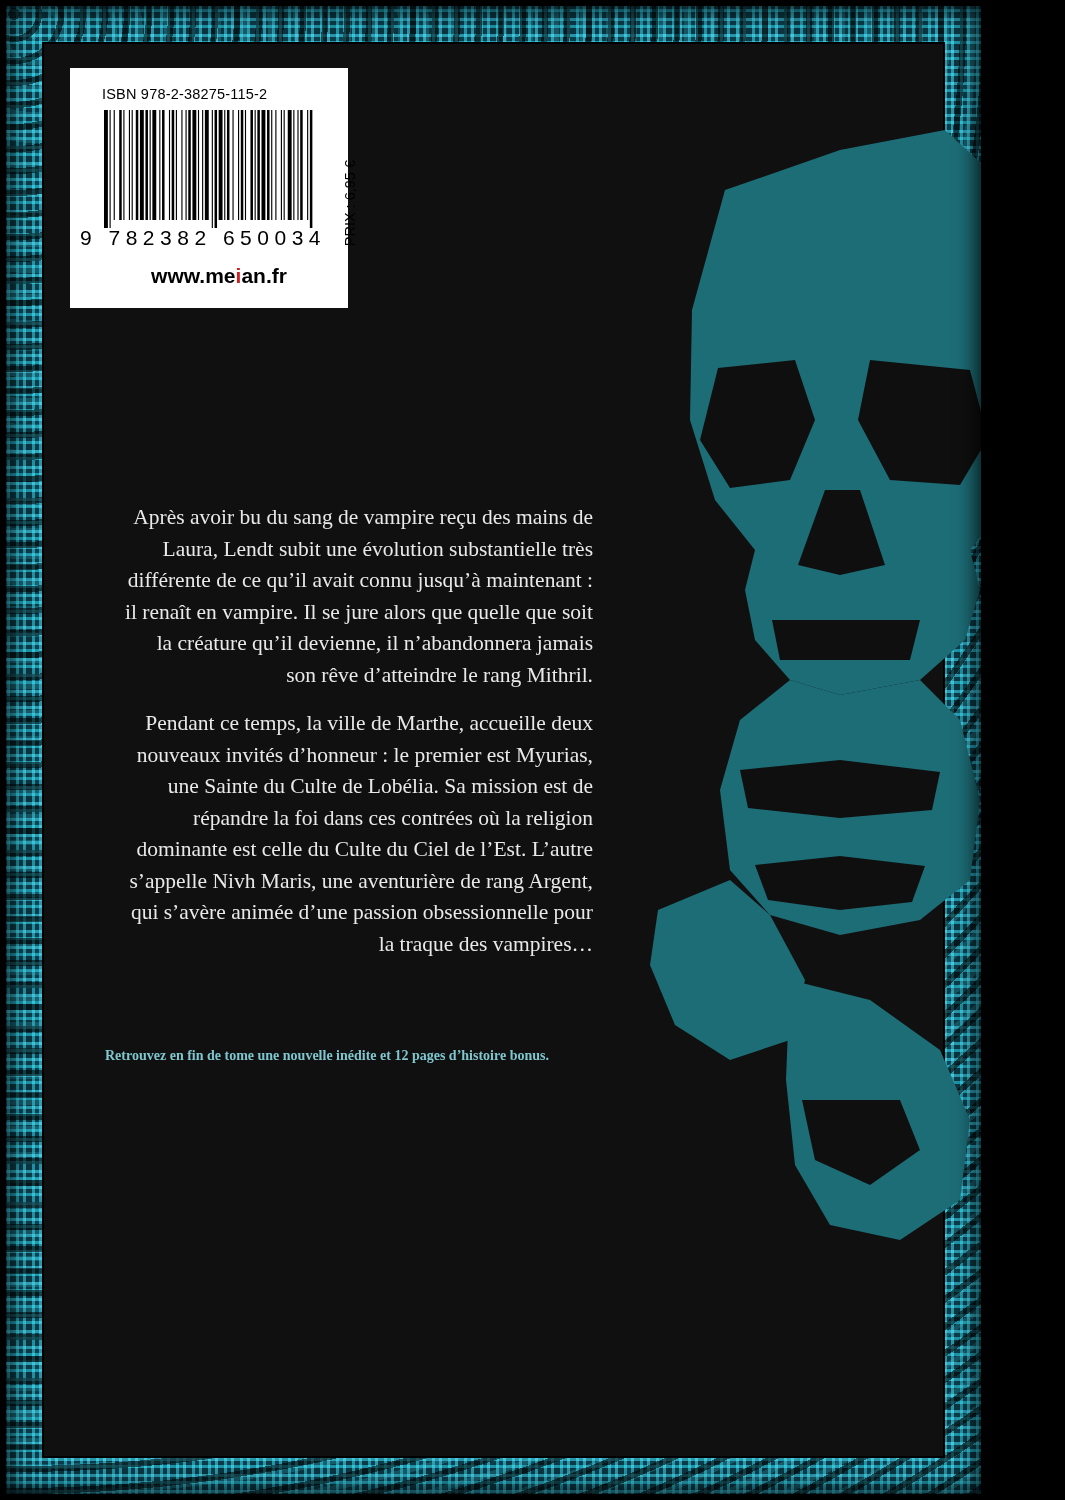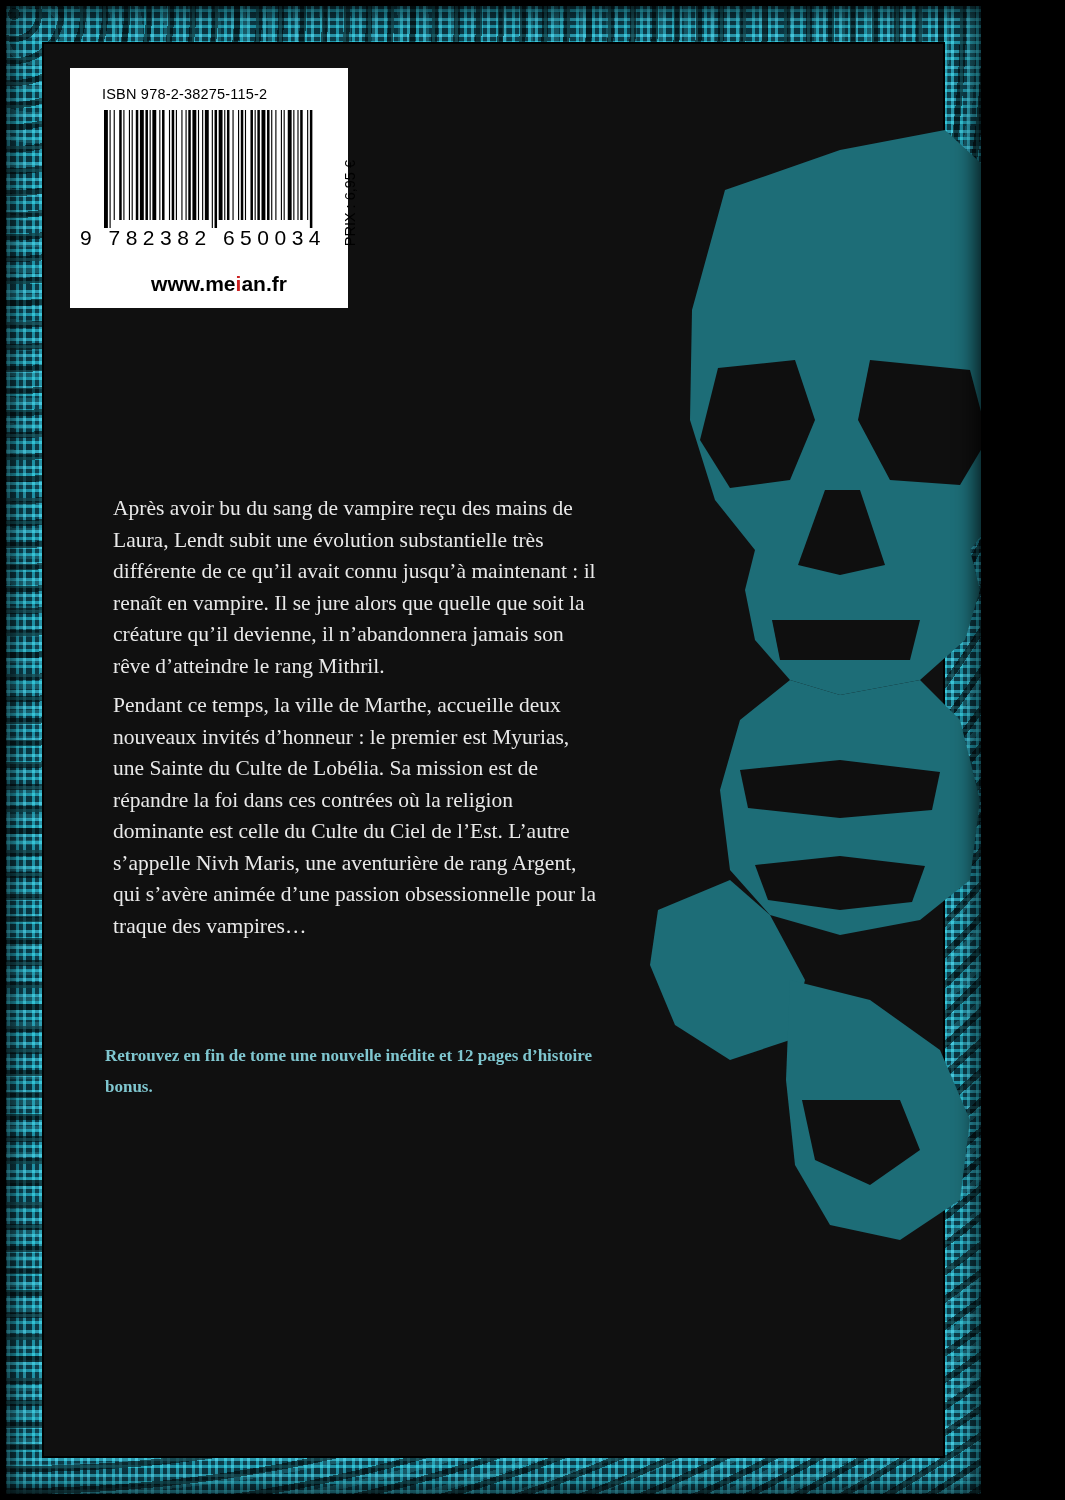--- a/index.html
+++ b/index.html
@@ -123,21 +123,21 @@
     font-family: "Liberation Sans", sans-serif;
     font-size: 21px;
     letter-spacing: 5.5px;
     color: #000;
     white-space: nowrap;
   }
   .site-text {
     position: absolute;
     left: 0;
     right: 0;
-    top: 204px;
+    top: 196px;
     text-align: center;
     font-family: "Liberation Sans", sans-serif;
     font-weight: bold;
     font-size: 21px;
     color: #000;
     margin-left: 20px;
   }
   .site-text .accent { color: #cc2222; }
 
   
@@ -145,30 +145,30 @@
     position: absolute;
     left: 105px;
     top: 485px;
     width: 505px;
     color: #e9e9e9;
     font-family: "Liberation Serif", serif;
     font-size: 21.5px;
     line-height: 31.5px;
     text-align: left;
   }
-  .blurb p { margin: 8px; }
+  .blurb p { margin: 17px; text-align: right; }
   .bonus {
     position: absolute;
     left: 105px;
     top: 1040px;
     width: 505px;
     color: #7fc6cf;
     font-family: "Liberation Serif", serif;
     font-weight: bold;
-    font-size: 17px;
+    font-size: 14px;
     line-height: 31px;
   }
 </style>
 </head>
 <body>
 
 <div class="cover">
 
   <div class="border-frame"></div>
   <div class="border-inner-mask"></div>

